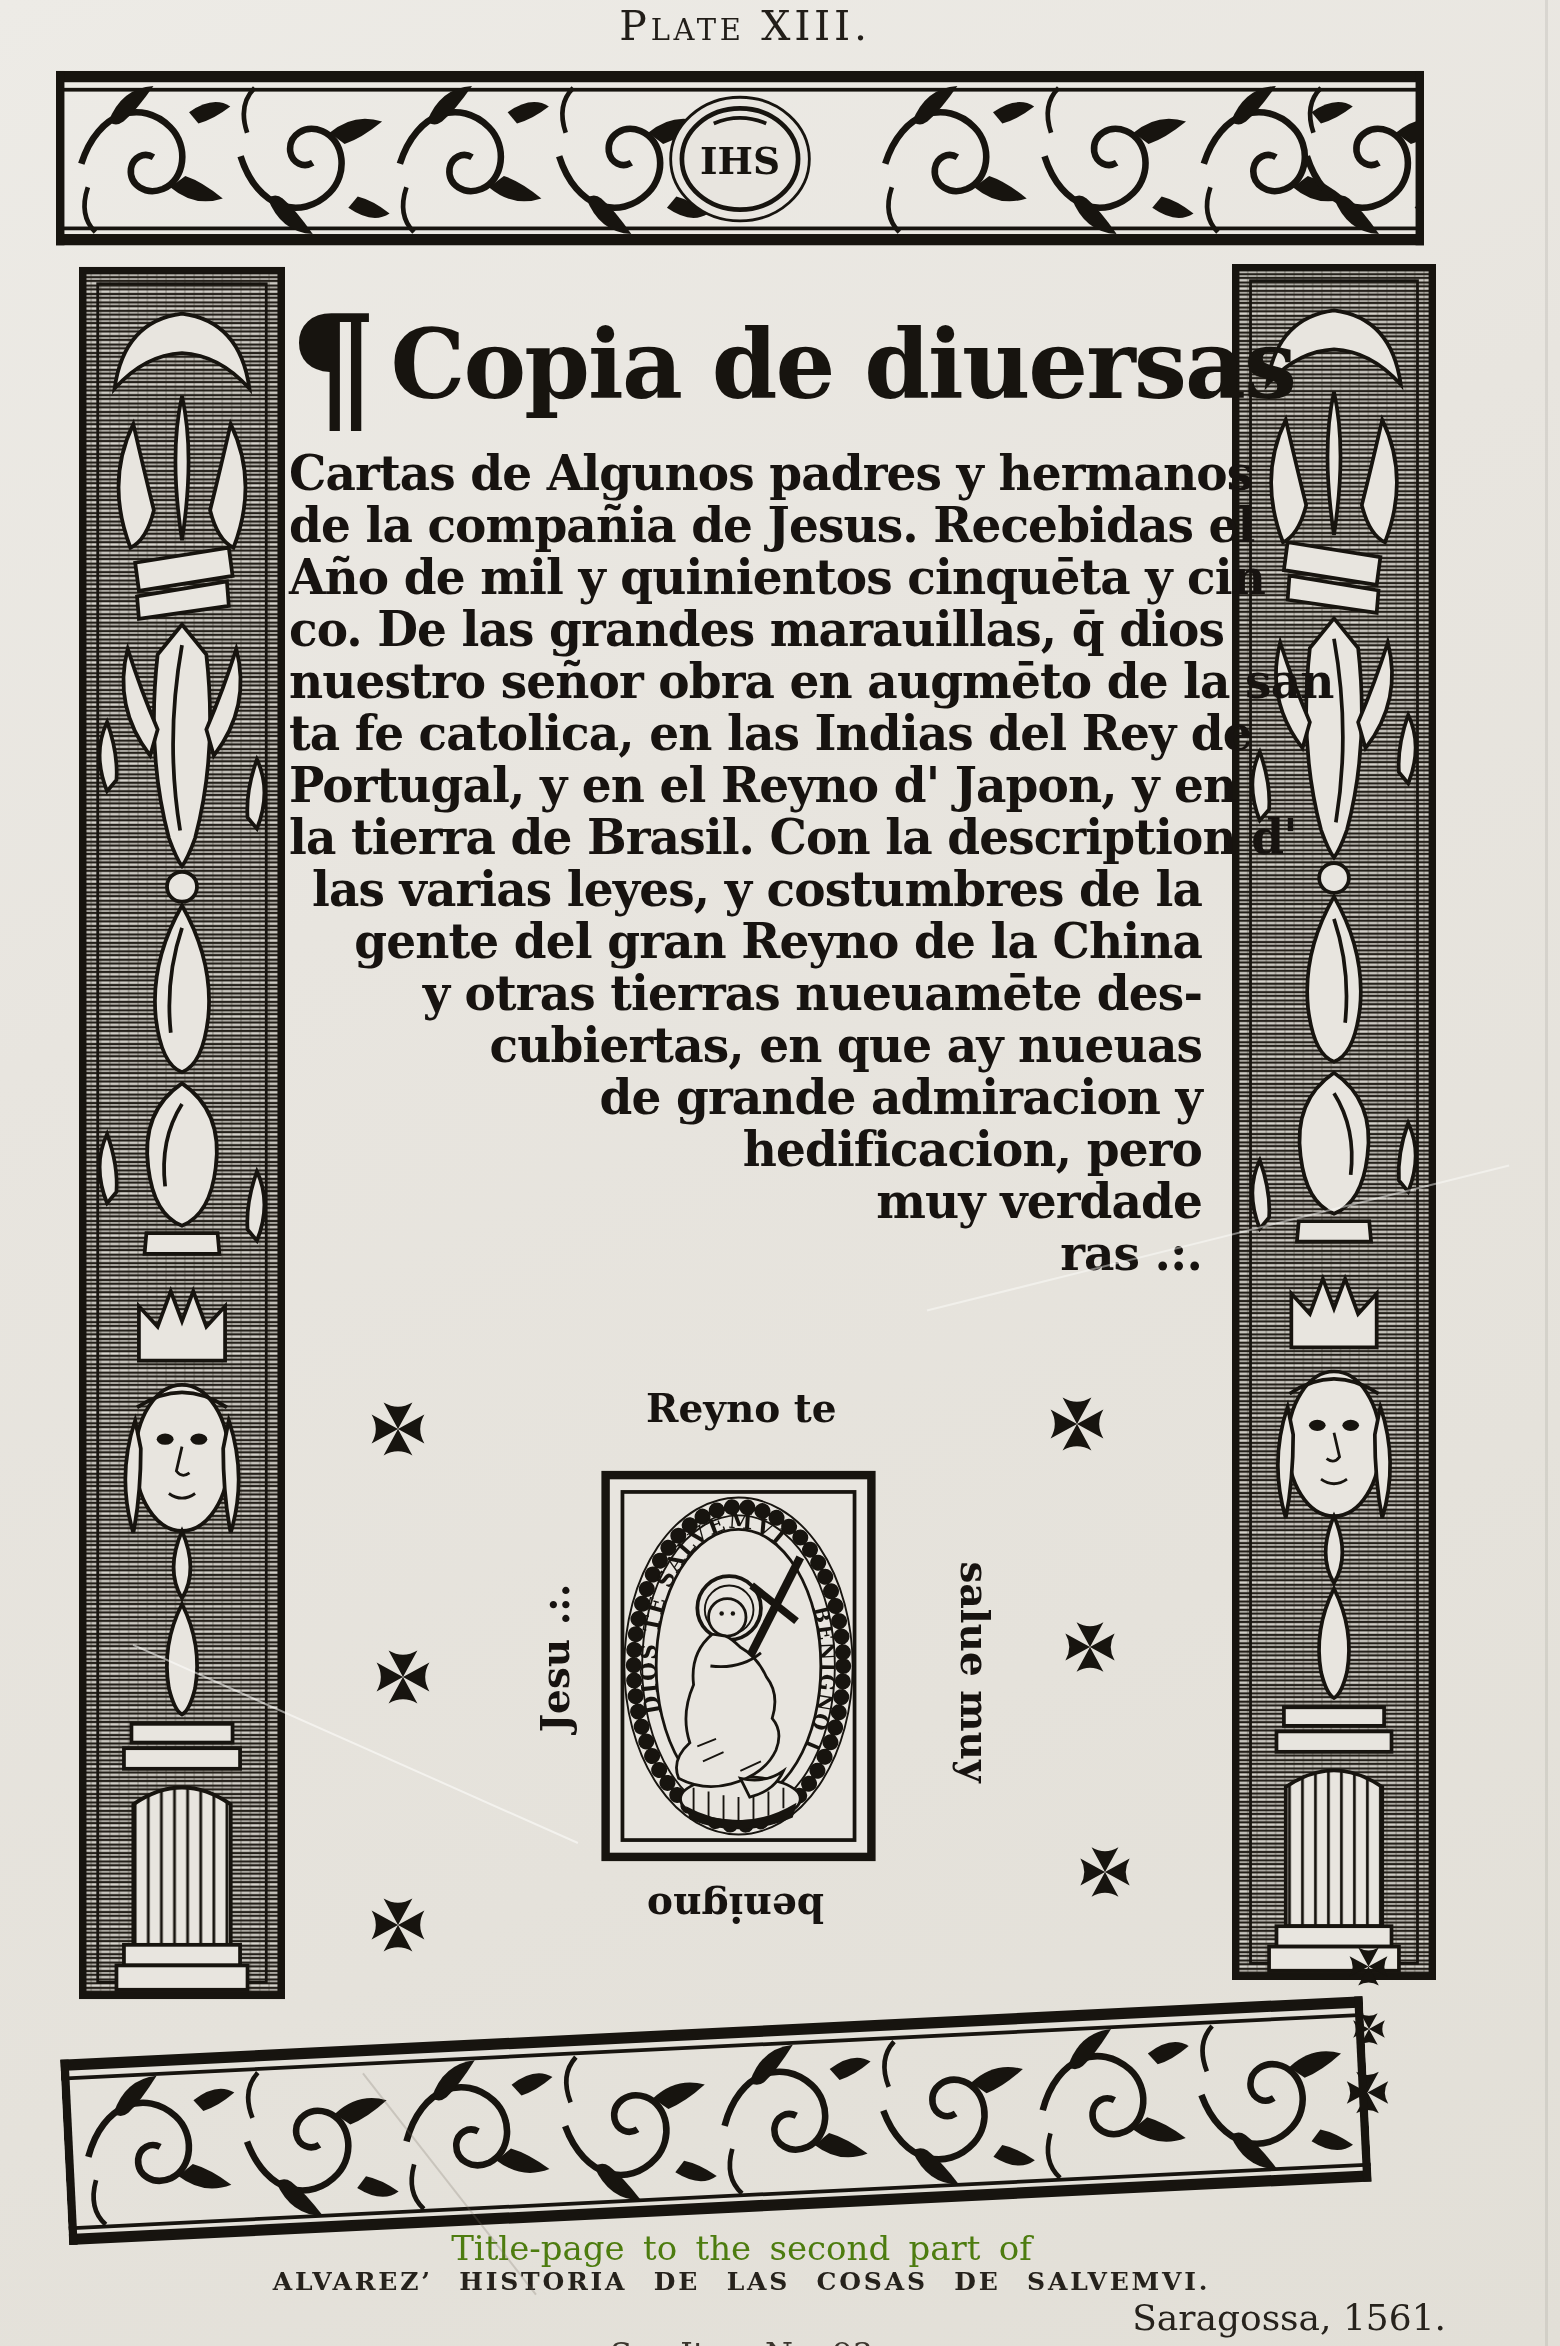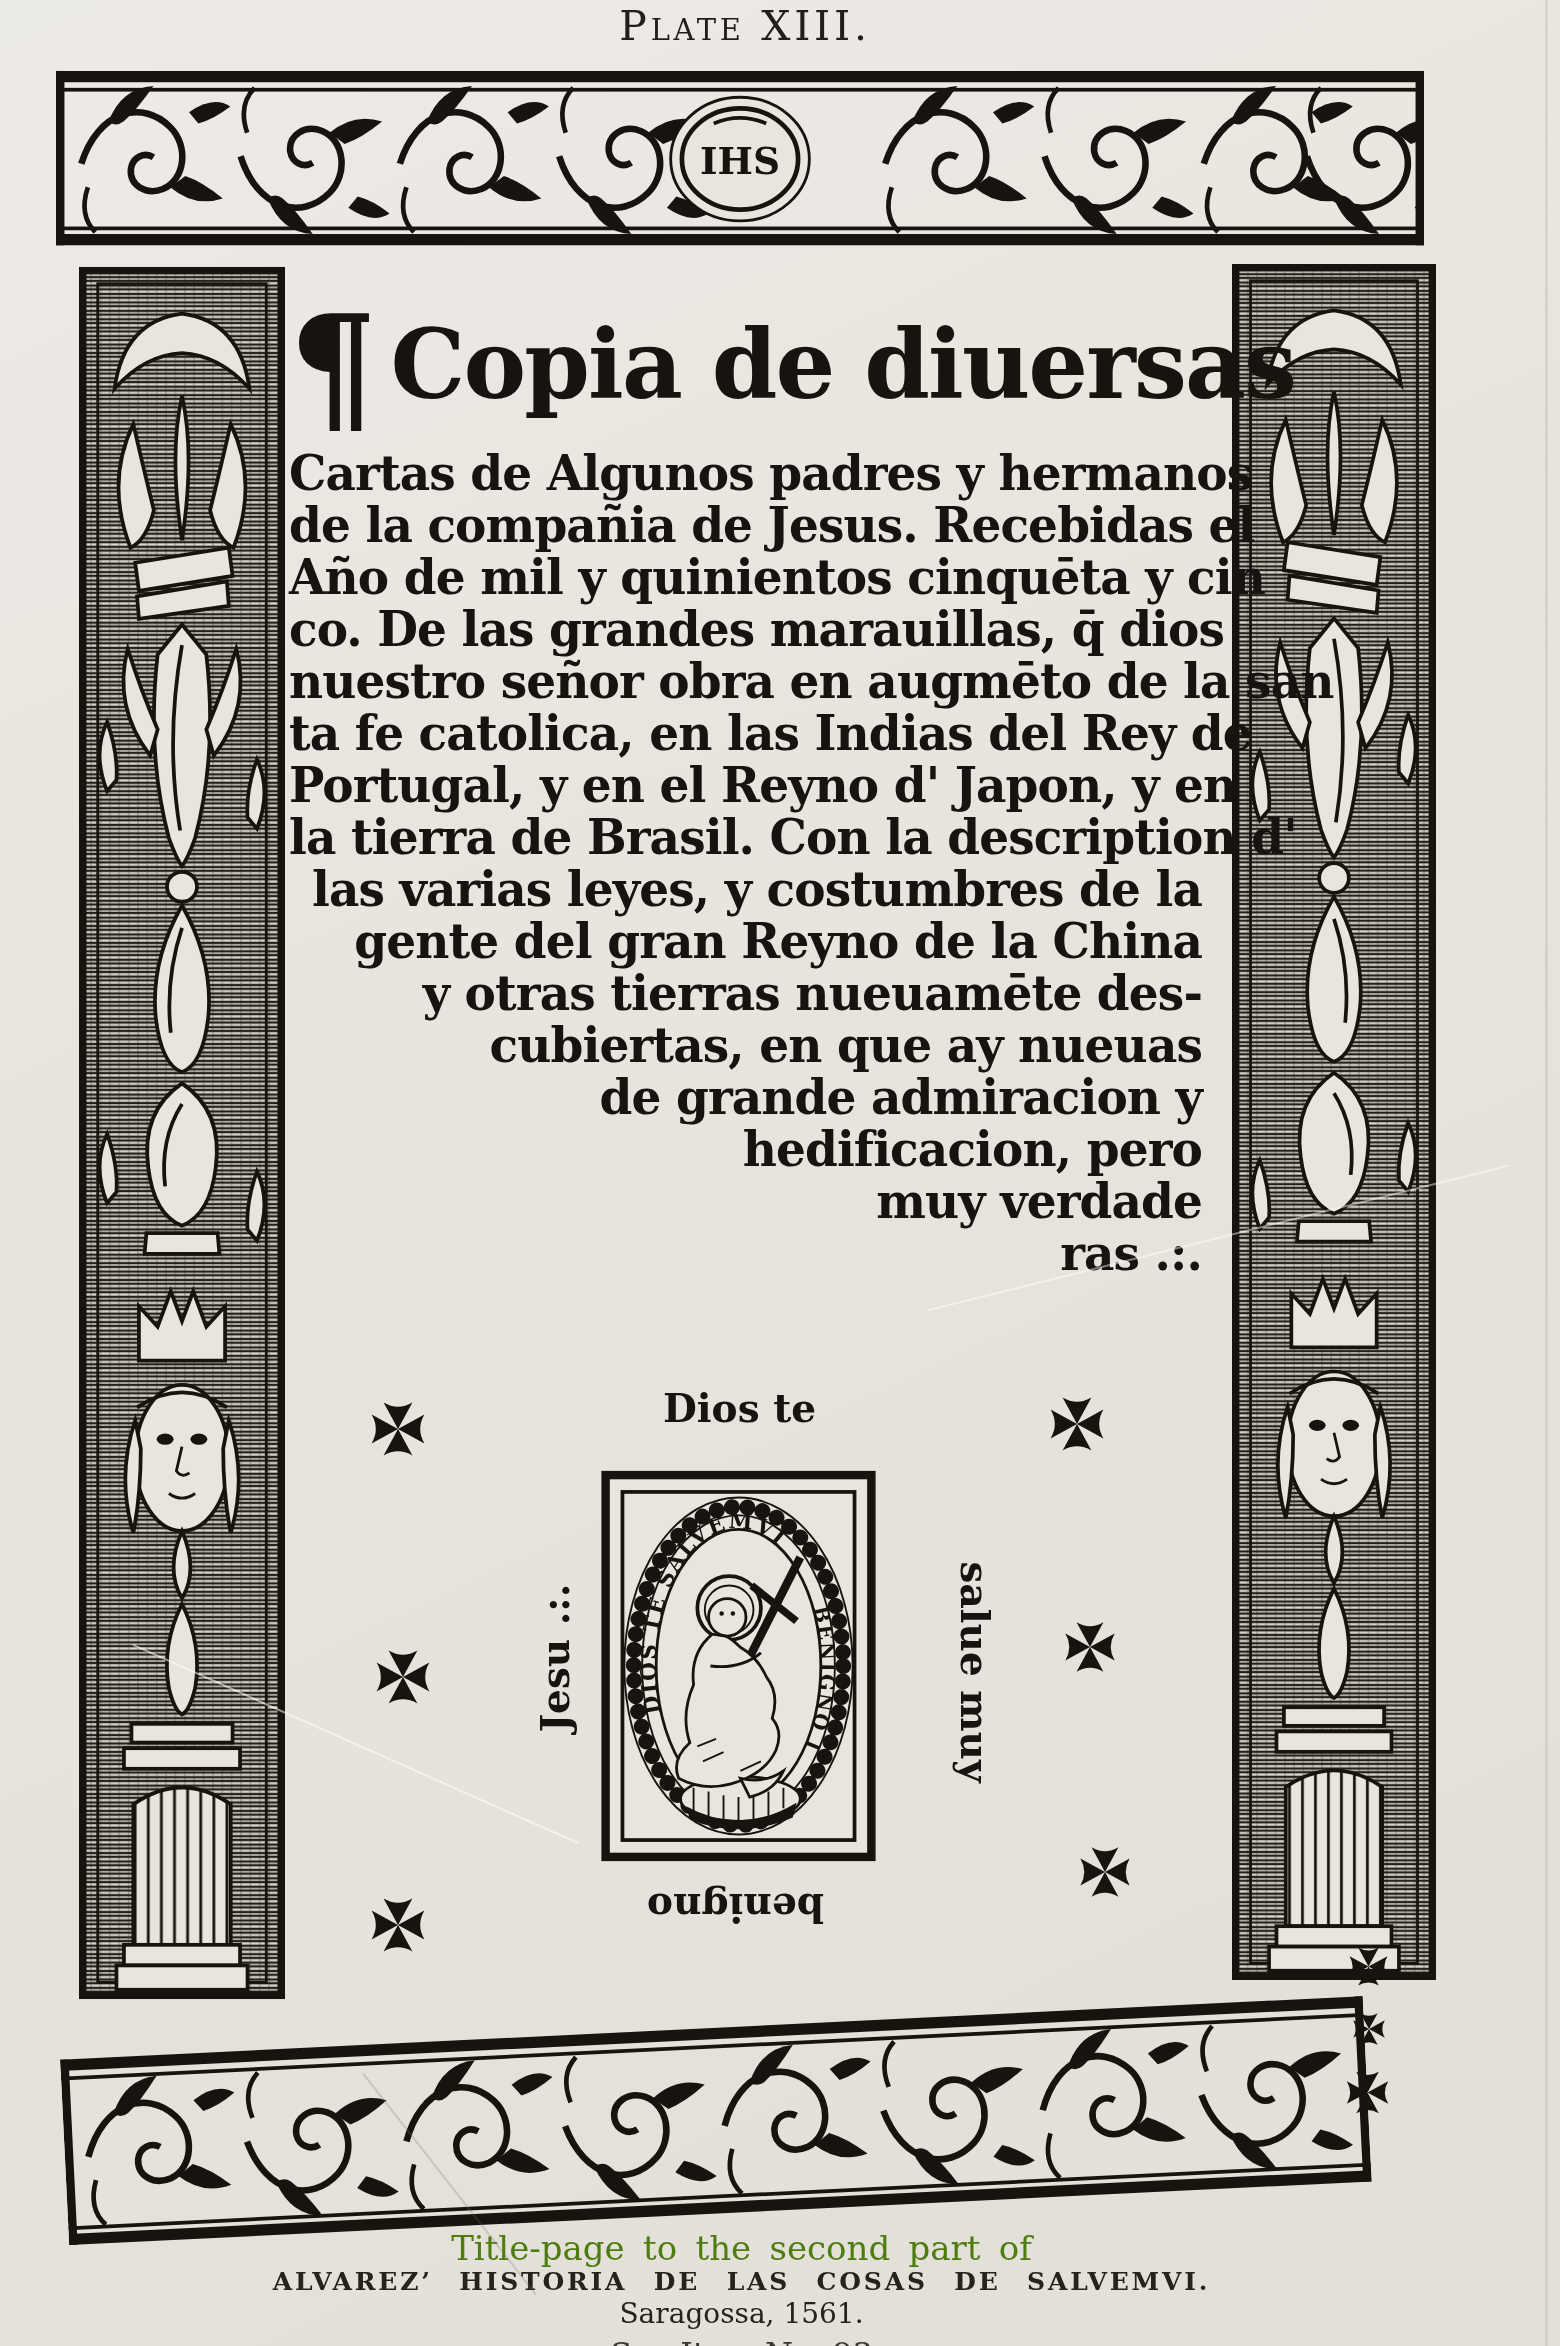--- a/index.html
+++ b/index.html
@@ -28,21 +28,21 @@
   .motto{font-family:"DejaVu Serif",serif;font-weight:700;font-size:39px;
     white-space:nowrap;color:#171310;}
   .rot90{transform:rotate(90deg);transform-origin:center center;}
   .rotm90{transform:rotate(-90deg);transform-origin:center center;}
   .rot180{transform:rotate(180deg);transform-origin:center center;}
   
   .cap1{left:37px;top:2228px;width:1409px;text-align:center;font-size:34px;
     word-spacing:7.5px;color:#4d7c0f;}
   .cap2{left:37px;top:2267px;width:1409px;text-align:center;font-size:25px;
     letter-spacing:2.8px;word-spacing:15px;font-weight:700;color:#26221c;}
-  .cap3{left:37px;top:2297px;width:1409px;text-align:center;font-size:28px;color:#26221c;}
+  .cap3{left:37px;top:2297px;width:1409px;text-align:right;font-size:36px;color:#26221c;}
   .cap4{left:37px;top:2335px;width:1409px;text-align:center;font-size:32px;color:#3a352d;}
   
   .scratch{pointer-events:none;}
   svg{display:block;}
 </style>
 </head>
 <body>
 
 <svg class="abs" width="0" height="0" aria-hidden="true">
   <defs>
@@ -210,21 +210,21 @@
 <svg class="abs" style="left:1347px;top:1945px;" width="43" height="43" viewBox="0 0 46 46">
     <use href="#maltese" width="46" height="46"></use>
   </svg>
 <svg class="abs" style="left:1351px;top:2011px;" width="36" height="36" viewBox="0 0 38 38">
     <use href="#maltese" width="38" height="38"></use>
   </svg>
 <svg class="abs" style="left:1344px;top:2069px;" width="47" height="47" viewBox="0 0 50 50">
     <use href="#maltese" width="50" height="50"></use>
   </svg>
 
-<div class="abs motto" style="left:646px;top:1385px;width:187px;text-align:center;">Dios te</div>
+<div class="abs motto" style="left:646px;top:1385px;width:187px;text-align:center;">Reyno te</div>
 <div class="abs motto rotm90" style="left:461px;top:1635px;width:187px;text-align:center;">Jesu .:.</div>
 <div class="abs motto rot90" style="left:881px;top:1632px;width:187px;text-align:center;">salue muy</div>
 <div class="abs motto rot180" style="left:642px;top:1885px;width:187px;text-align:center;">benigno</div>
 
 <svg class="abs" style="left:600px;top:1469px;" width="277" height="394" viewBox="0 0 296 420">
   <rect x="6" y="6" width="284" height="408" fill="#e8e5df" stroke="#17140f" stroke-width="9"></rect>
   <rect x="24" y="24" width="248" height="372" fill="none" stroke="#17140f" stroke-width="4"></rect>
 
   <g>
     <ellipse cx="148" cy="210" rx="122" ry="180" fill="none" stroke="#17140f" stroke-width="2"></ellipse>

